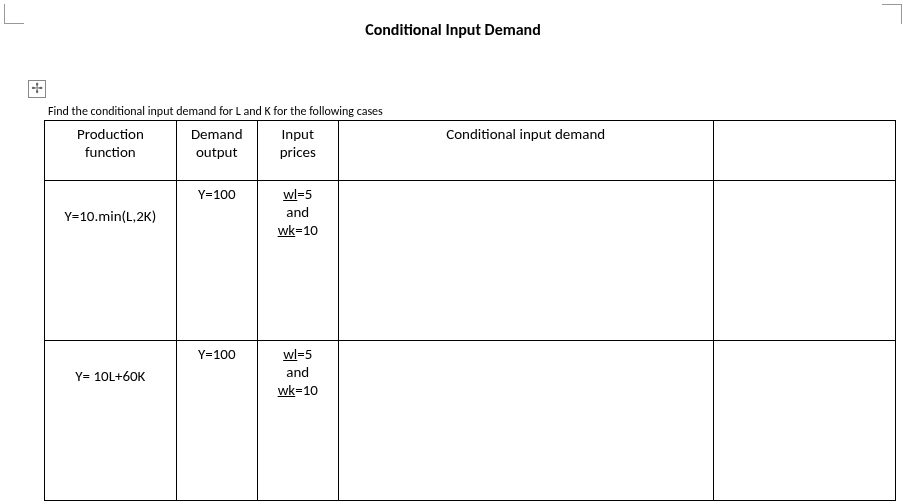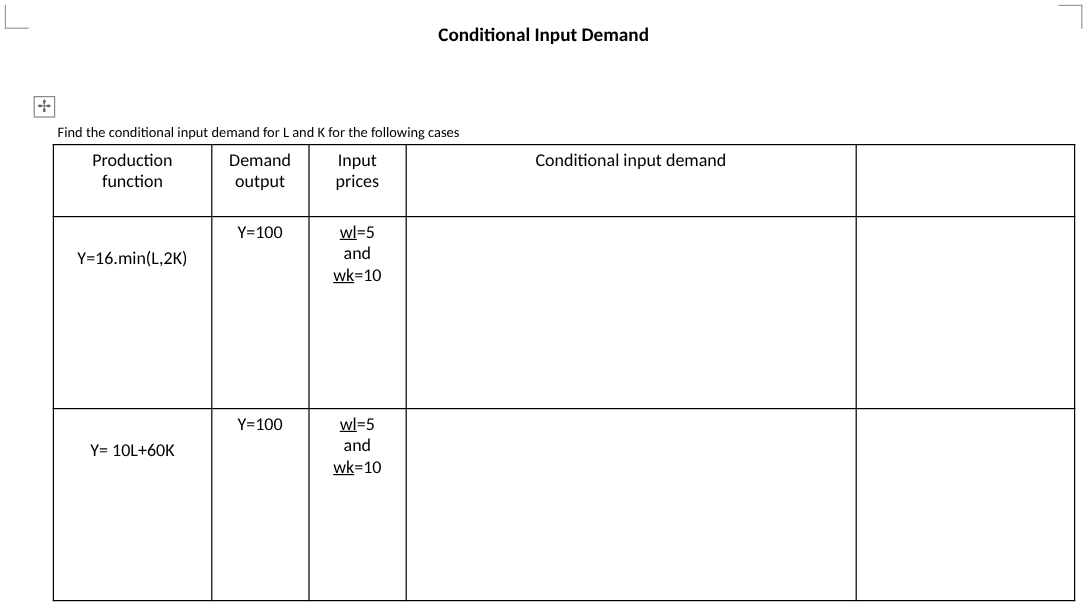--- a/index.html
+++ b/index.html
@@ -135,21 +135,21 @@
     </td>
     <td>
       <span>Conditional input demand</span>
     </td>
     <td>
       <span></span>
     </td>
   </tr>
 
   <tr class="datarow">
-    <td class="prodfn">Y=16.min(L,2K)</td>
+    <td class="prodfn">Y=10.min(L,2K)</td>
     <td>Y=100</td>
     <td>
       <span class="wavy">wl</span><span>=5</span><br>
       <span>and</span><br>
       <span class="wavy">wk</span><span>=10</span>
     </td>
     <td></td>
     <td></td>
   </tr>
 

